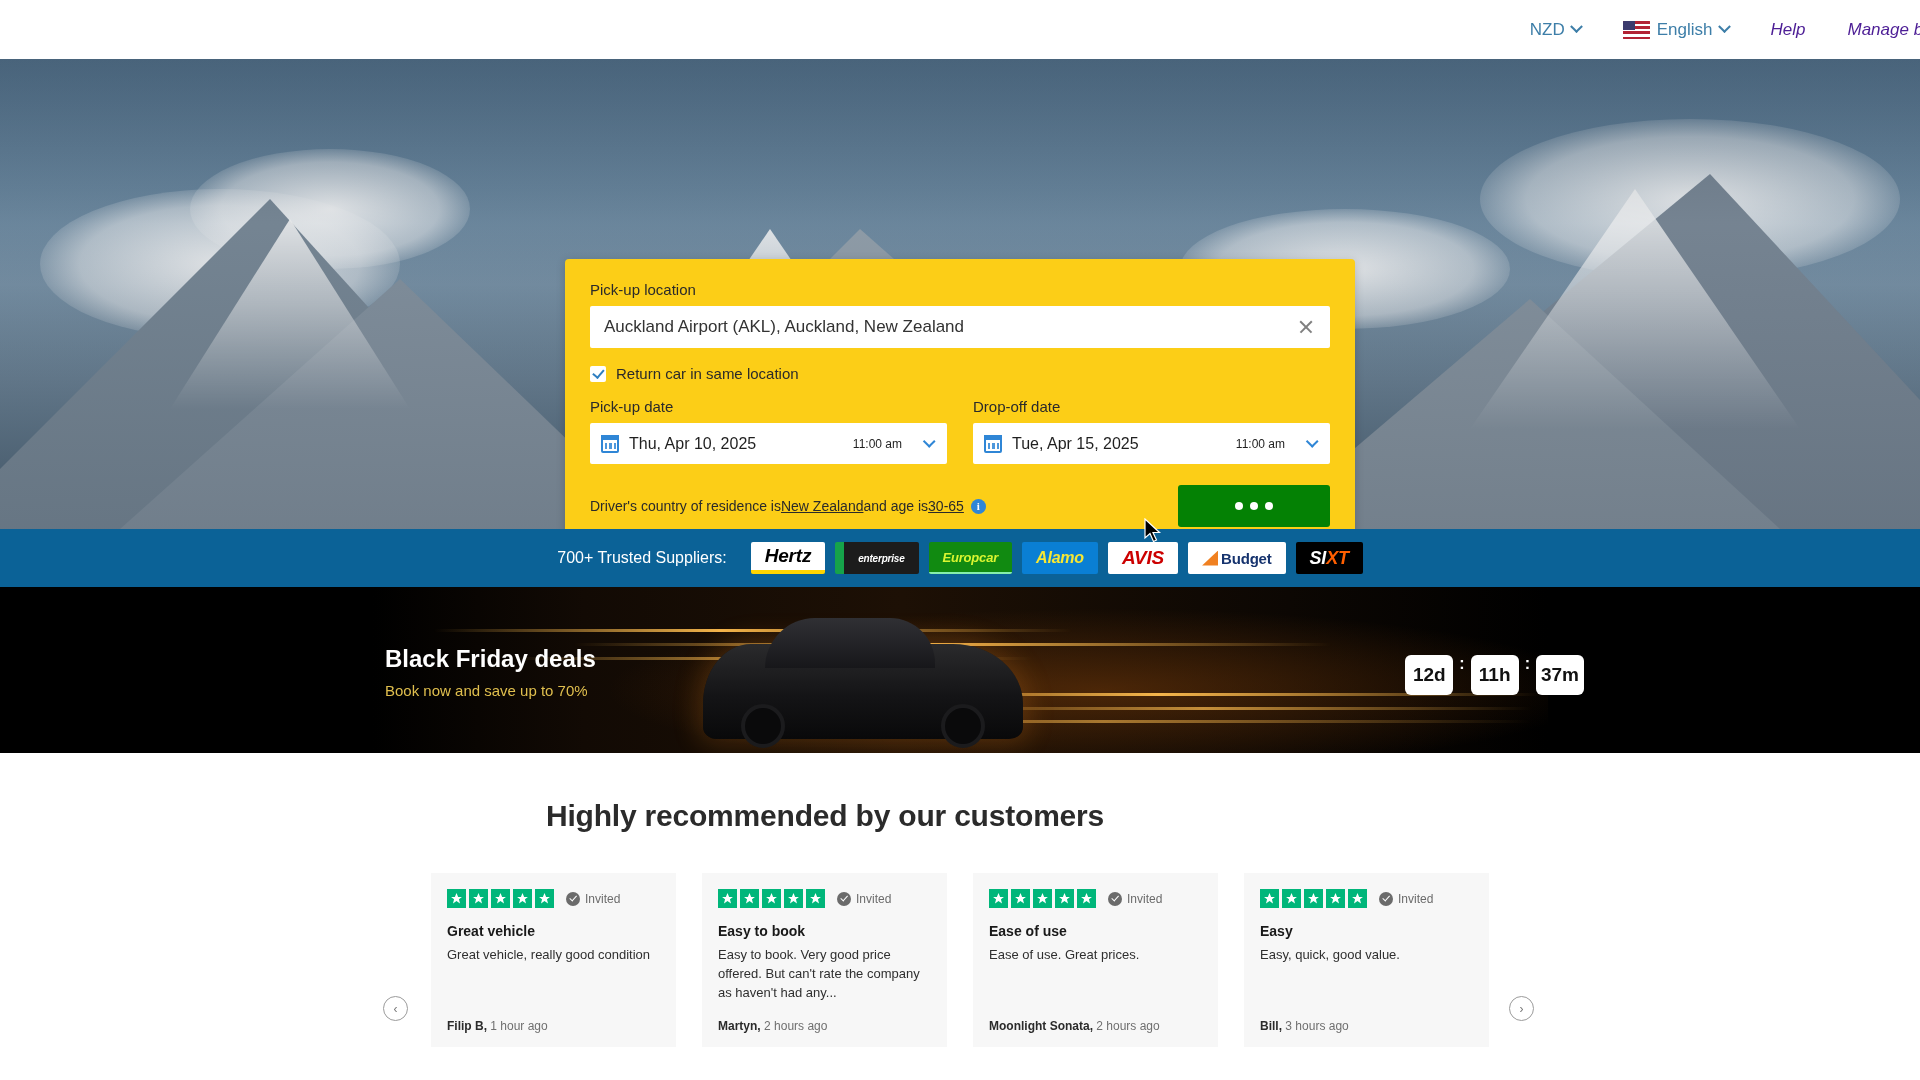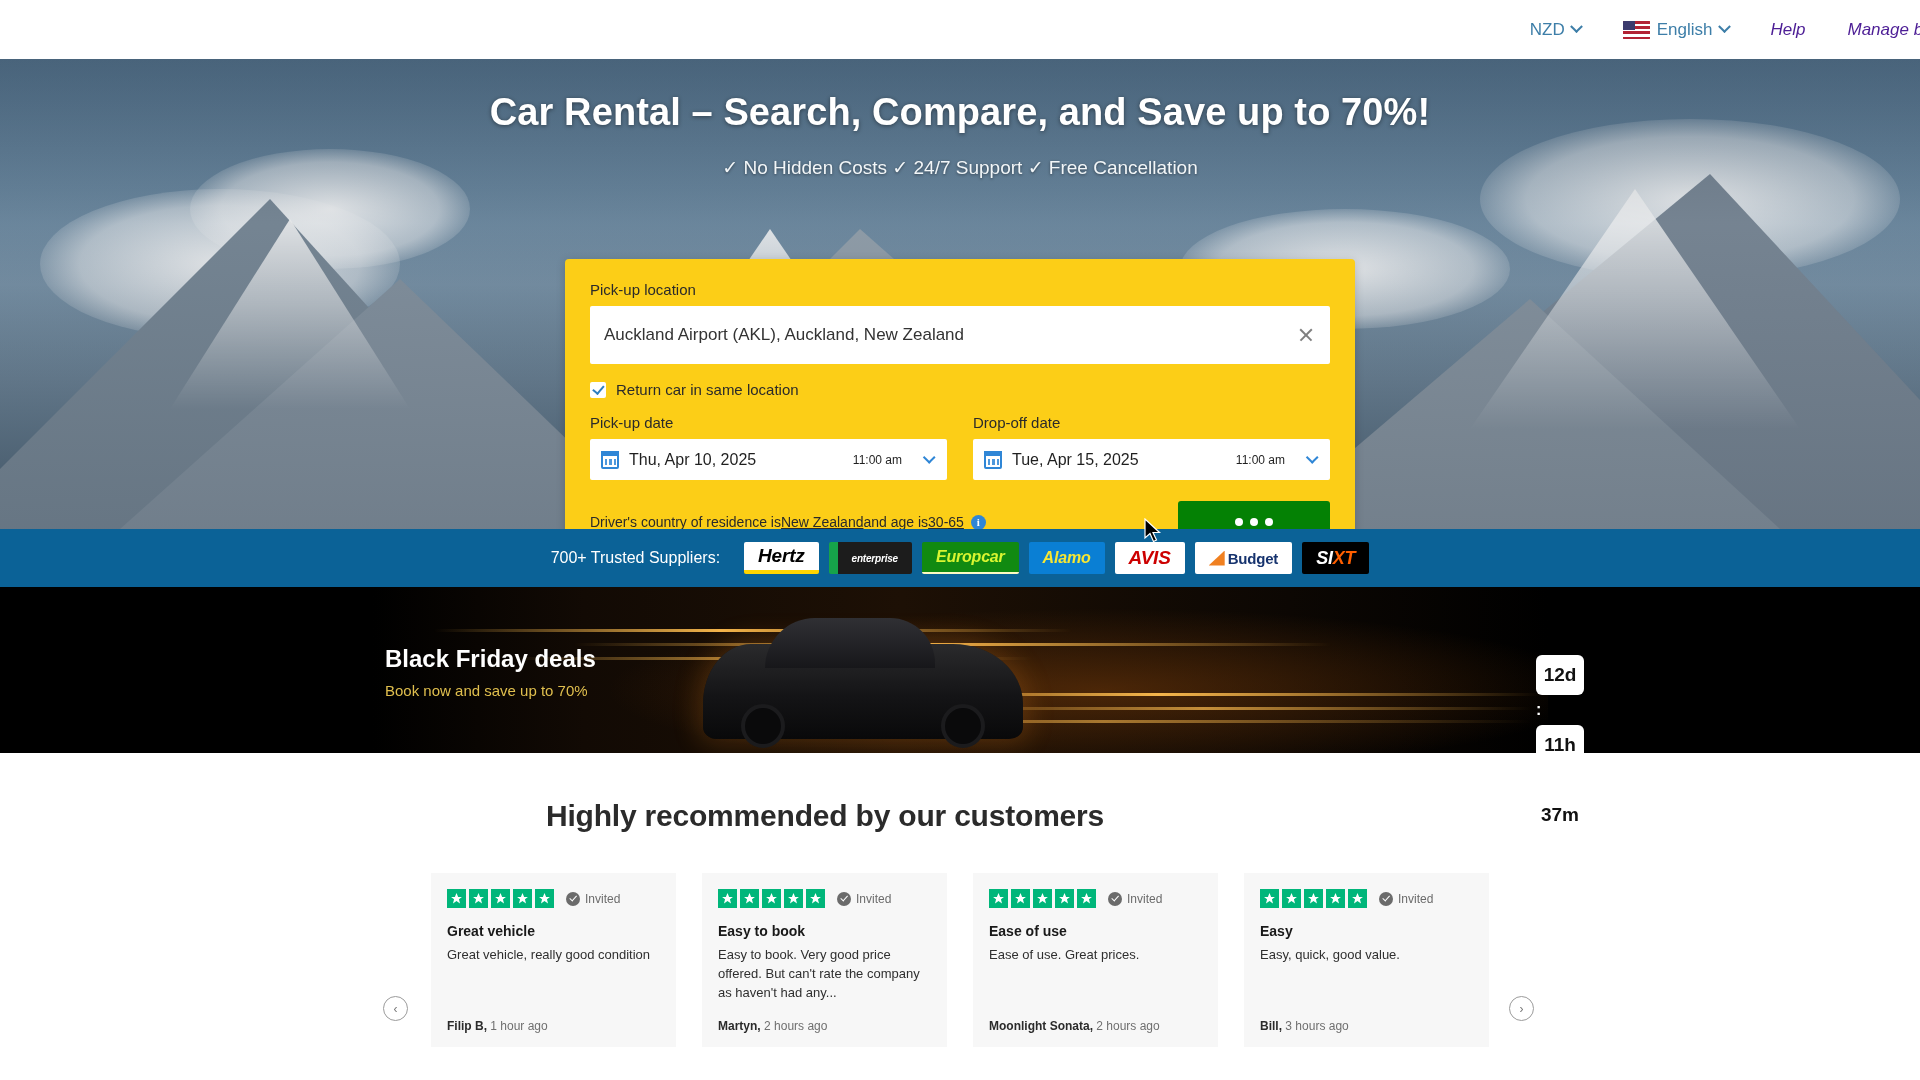--- a/index.html
+++ b/index.html
@@ -158,21 +158,21 @@
     padding: 22px 25px 26px 25px;
     z-index: 10;
     box-shadow: 0 2px 10px rgba(0,0,0,.18);
   }
   .field-label {
     font-size: 15px;
     color: #2a2a2a;
     margin-bottom: 8px;
   }
   .loc-input {
-    height: 58px;
+    height: 42px;
     background: #ffffff;
     border-radius: 2px;
     display: flex;
     align-items: center;
     padding: 0 14px;
     position: relative;
   }
   .loc-input .val {
     font-size: 17px;
     color: #333333;
@@ -344,21 +344,21 @@
     justify-content: center;
     font-size: 14px;
     font-weight: bold;
     padding: 0 14px;
     letter-spacing: -.2px;
     overflow: hidden;
     white-space: nowrap;
   }
   .logo-hertz { background:#ffffff; color:#000; font-style: italic; border-bottom: 4px solid #ffd400; font-size: 19px; }
   .logo-enterprise { background:#1c1c1c; color:#fff; font-size: 10px; border-left: 9px solid #16a34a; font-style: italic; }
-  .logo-europcar { background:#118a11; color:#d9f531; font-style: italic; font-size: 16px; border-bottom:2px solid #fef9c3;}
+  .logo-europcar { background:#118a11; color:#d9f531; font-style: italic; font-size: 13px; border-bottom:2px solid #86efac;}
   .logo-alamo { background:#0a7fd4; color:#f7e733; font-size:16px; font-style: italic; }
   .logo-avis { background:#ffffff; color:#cc0000; font-size:19px; font-style: italic; }
   .logo-budget { background:#ffffff; color:#16336e; font-size:15px; }
   .logo-budget .swoosh {
     display:inline-block; width:16px; height:15px;
     background:#f08020; margin-right:3px;
     clip-path: polygon(0 100%, 100% 0, 100% 100%);
   }
   .logo-sixt { background:#000000; color:#ffffff; font-size:18px; font-style: italic; }
   .logo-sixt .x { color:#ff5f00; }
@@ -411,21 +411,20 @@
   .wheel.w1 { left: 38px; }
   .wheel.w2 { right: 38px; }
   .bf-text { position: absolute; left: 385px; top: 58px; z-index: 4; }
   .bf-title { color:#ffffff; font-size: 24px; font-weight: bold; }
   .bf-sub { color:#e0bf4e; font-size: 15px; margin-top: 9px; }
   .countdown {
     position: absolute;
     right: 336px; top: 655px;
     display:flex; align-items:flex-start; gap:6px;
     z-index: 6;
-    flex-direction: column;
   }
   .cd-box {
     background:#ffffff;
     border-radius: 6px;
     min-width: 48px;
     height: 40px;
     display:flex; align-items:center; justify-content:center;
     font-size: 19px; font-weight: bold; color:#111;
   }
   .cd-sep { color:#ffffff; font-size:16px; font-weight:bold; }
@@ -564,24 +563,20 @@
   <div class="mtn mtn-mid"></div>
   <div class="mtn mtn-left2"></div>
   <div class="mtn mtn-right2"></div>
 
   <div class="snowcap" style="left:170px;  bottom:120px; width:240px; height:190px; clip-path: polygon(50% 0,100% 100%,0 100%);"></div>
   <div class="snowcap" style="left:640px;  bottom:110px; width:260px; height:190px; clip-path: polygon(50% 0,100% 100%,0 100%);"></div>
   <div class="snowcap" style="right:120px; bottom:100px; width:330px; height:240px; clip-path: polygon(50% 0,100% 100%,0 100%);"></div>
 
   <div class="hero-shade"></div>
 
-  <div class="hero-inner">
-    <div class="hero-title">Car Rental – Search, Compare, and Save up to 70%!</div>
-    <div class="hero-sub">✓ No Hidden Costs ✓ 24/7 Support ✓ Free Cancellation</div>
-  </div>
 
   <div class="searchcard">
 
     <div class="field-label">Pick-up location</div>
 
     <div class="loc-input">
       <span class="val" title="City, airport, station, region, district…">Auckland Airport (AKL), Auckland, New Zealand</span>
       <span class="clear-x"></span>
     </div>
 

